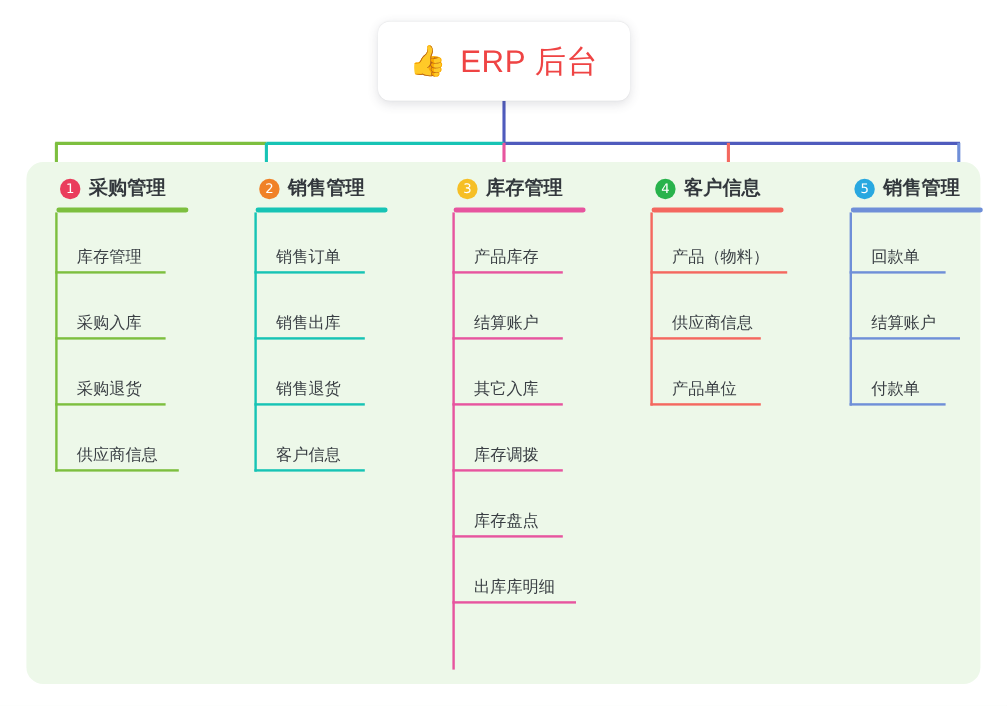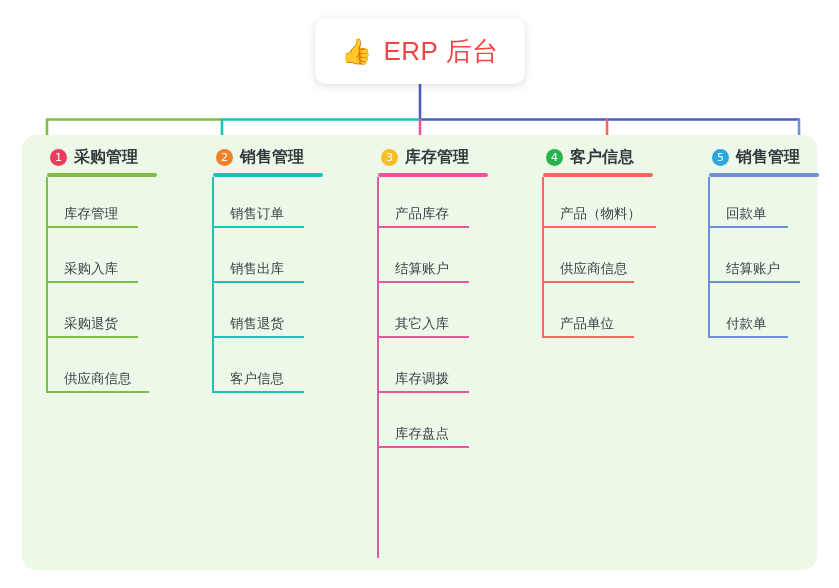--- a/index.html
+++ b/index.html
@@ -237,20 +237,24 @@
             <div class="item-rule" style="background: rgb(231, 85, 159); width: 92px;"></div>
           </div>
           <div class="item">
             <span class="item-label">库存调拨</span>
             <div class="item-rule" style="background: rgb(231, 85, 159); width: 92px;"></div>
           </div>
           <div class="item">
             <span class="item-label">库存盘点</span>
             <div class="item-rule" style="background: rgb(231, 85, 159); width: 92px;"></div>
           </div>
+          <div class="item">
+            <span class="item-label">出库库明细</span>
+            <div class="item-rule" style="background: rgb(231, 85, 159); width: 103px;"></div>
+          </div>
         </div>
       </div>
       <div class="column" style="left: 532px;">
         <div class="col-header">
           <span class="badge" style="background: rgb(40, 179, 76);">4</span>
           <span class="col-title">客户信息</span>
         </div>
         <div class="col-rule" style="background: rgb(244, 104, 95); width: 110px; margin-left: 11px;"></div>
         <div class="items">
           <div class="trunk" style="background: rgb(244, 104, 95); height: 161px;"></div>

